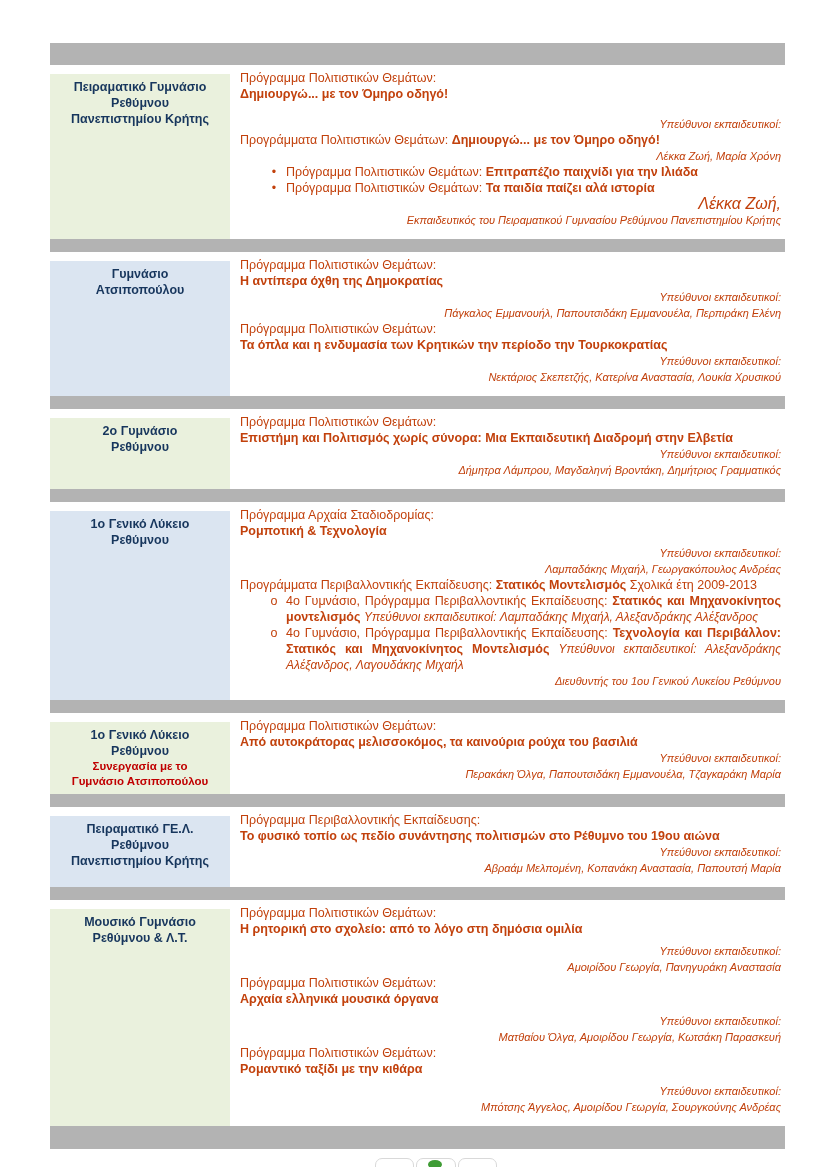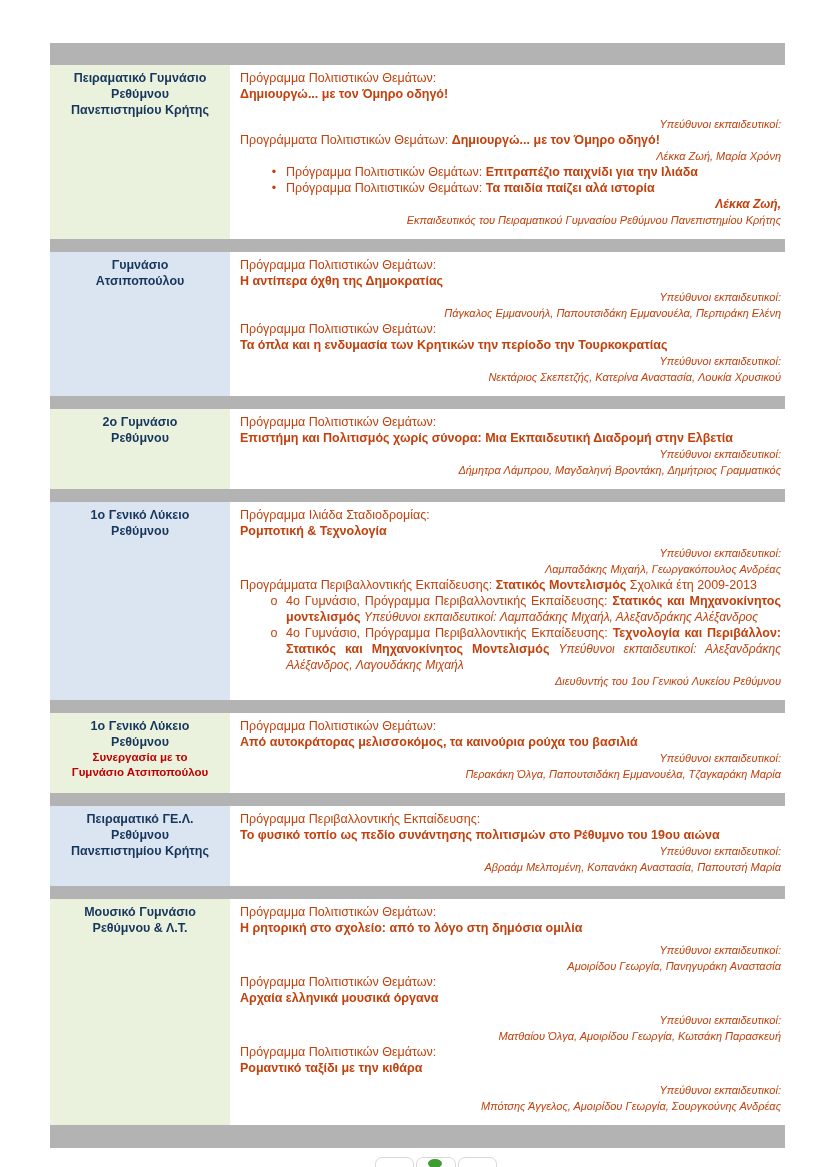--- a/index.html
+++ b/index.html
@@ -8,33 +8,33 @@
     font-family:"Liberation Sans", sans-serif;
   }
   .sheet{margin:43px 0 0 50px;width:735px}
   .bar{background:#b3b3b3;height:13px}
   .bar.top{height:22px}
   .bar.bottom{height:23px}
   .row{display:flex;align-items:stretch}
   .school{
     flex:0 0 180px;width:180px;box-sizing:border-box;
     text-align:center;padding:5px 6px;
-    color:#17365d;font-weight:bold;font-size:12.5px;line-height:16px;
+    color:#17365d;font-weight:bold;font-size:12.5px;line-height:16px;margin-top:9px;
   }
   .school.green{background:#eaf1dd}
   .school.blue{background:#dbe5f1}
   .school .note{color:#c00000;font-size:11.5px;line-height:15px}
   .content{
     flex:1;box-sizing:border-box;padding:5px 4px 11px 10px;
     color:#c2410c;font-size:12.5px;line-height:16px;
   }
   .line{min-height:16px}
   .line.title{font-weight:bold}
   .line.resp,.line.names,.line.sig_role{font-style:italic;text-align:right;font-size:11px}
-  .line.sig_name{font-style:italic;font-weight:bold;text-align:right;font-size:12px}
+  .line.sig_name{font-style:italic;font-weight:normal;text-align:right;font-size:16px}
   .blank{width:100%}
   .bullet{display:flex;margin-left:22px}
   .bullet .marker{flex:0 0 24px;text-align:center}
   .bullet .btext{flex:1}
   .btext.just{text-align:justify}
   .seg-b{font-weight:bold}
   .seg-i{font-style:italic;font-size:12px}
   
   .logo{position:relative;width:122px;height:66px;margin:9px 0 0 325px}
   .tiles{display:grid;grid-template-columns:repeat(3,1fr);grid-template-rows:1fr 1fr;gap:2px;width:100%;height:100%}
@@ -106,21 +106,21 @@
           <div class="line names">Δήμητρα Λάμπρου, Μαγδαληνή Βροντάκη, Δημήτριος Γραμματικός</div>
         </div>
       </div>
       <div class="bar"></div>
       <div class="row">
         <div class="school blue">
           <div>1ο Γενικό Λύκειο</div>
           <div>Ρεθύμνου</div>
         </div>
         <div class="content">
-          <div class="line label">Πρόγραμμα Ιλιάδα Σταδιοδρομίας:</div>
+          <div class="line label">Πρόγραμμα Αρχαία Σταδιοδρομίας:</div>
           <div class="line title">Ρομποτική &amp; Τεχνολογία</div>
           <div class="blank" style="height: 6px;"></div>
           <div class="line resp">Υπεύθυνοι εκπαιδευτικοί:</div>
           <div class="line names">Λαμπαδάκης Μιχαήλ, Γεωργακόπουλος Ανδρέας</div>
           <div class="line mixed"><span class="seg-r">Προγράμματα Περιβαλλοντικής Εκπαίδευσης: </span><span class="seg-b">Στατικός Μοντελισμός </span><span class="seg-r">Σχολικά έτη 2009-2013</span></div>
           <div class="line bullet">
             <span class="marker">o</span>
             <span class="btext just"><span class="seg-r">4ο Γυμνάσιο, Πρόγραμμα Περιβαλλοντικής Εκπαίδευσης: </span><span class="seg-b">Στατικός και Μηχανοκίνητος μοντελισμός </span><span class="seg-i">Υπεύθυνοι εκπαιδευτικοί: Λαμπαδάκης Μιχαήλ, Αλεξανδράκης Αλέξανδρος</span></span>
           </div>
           <div class="line bullet">

